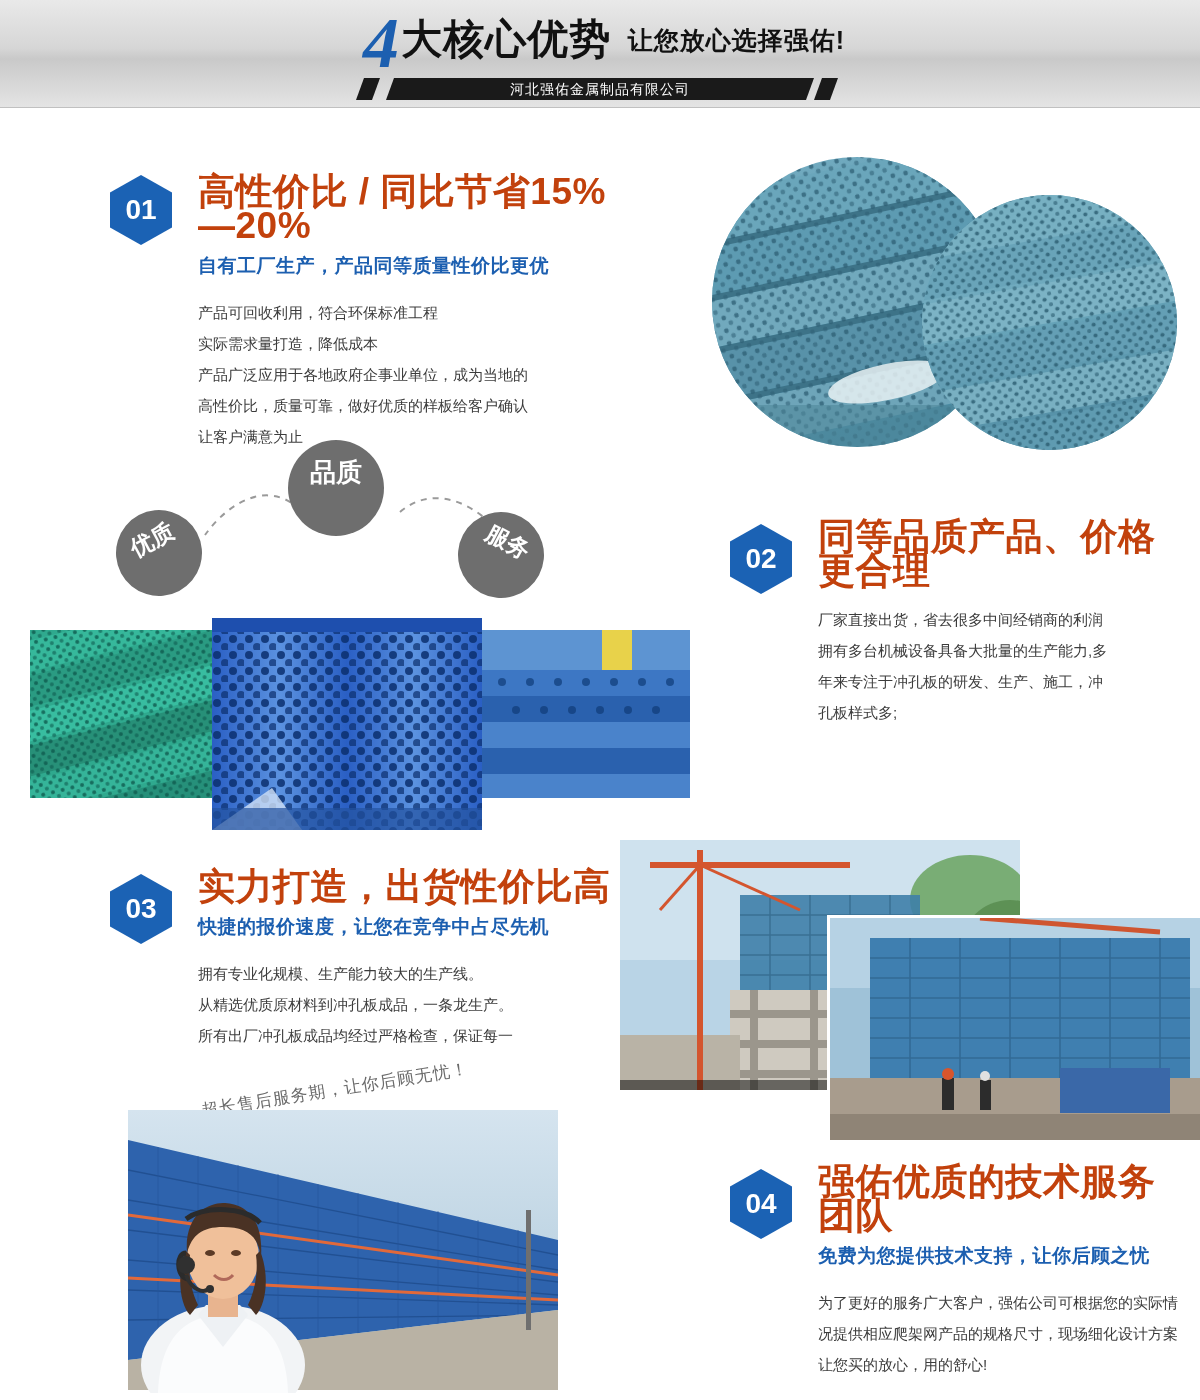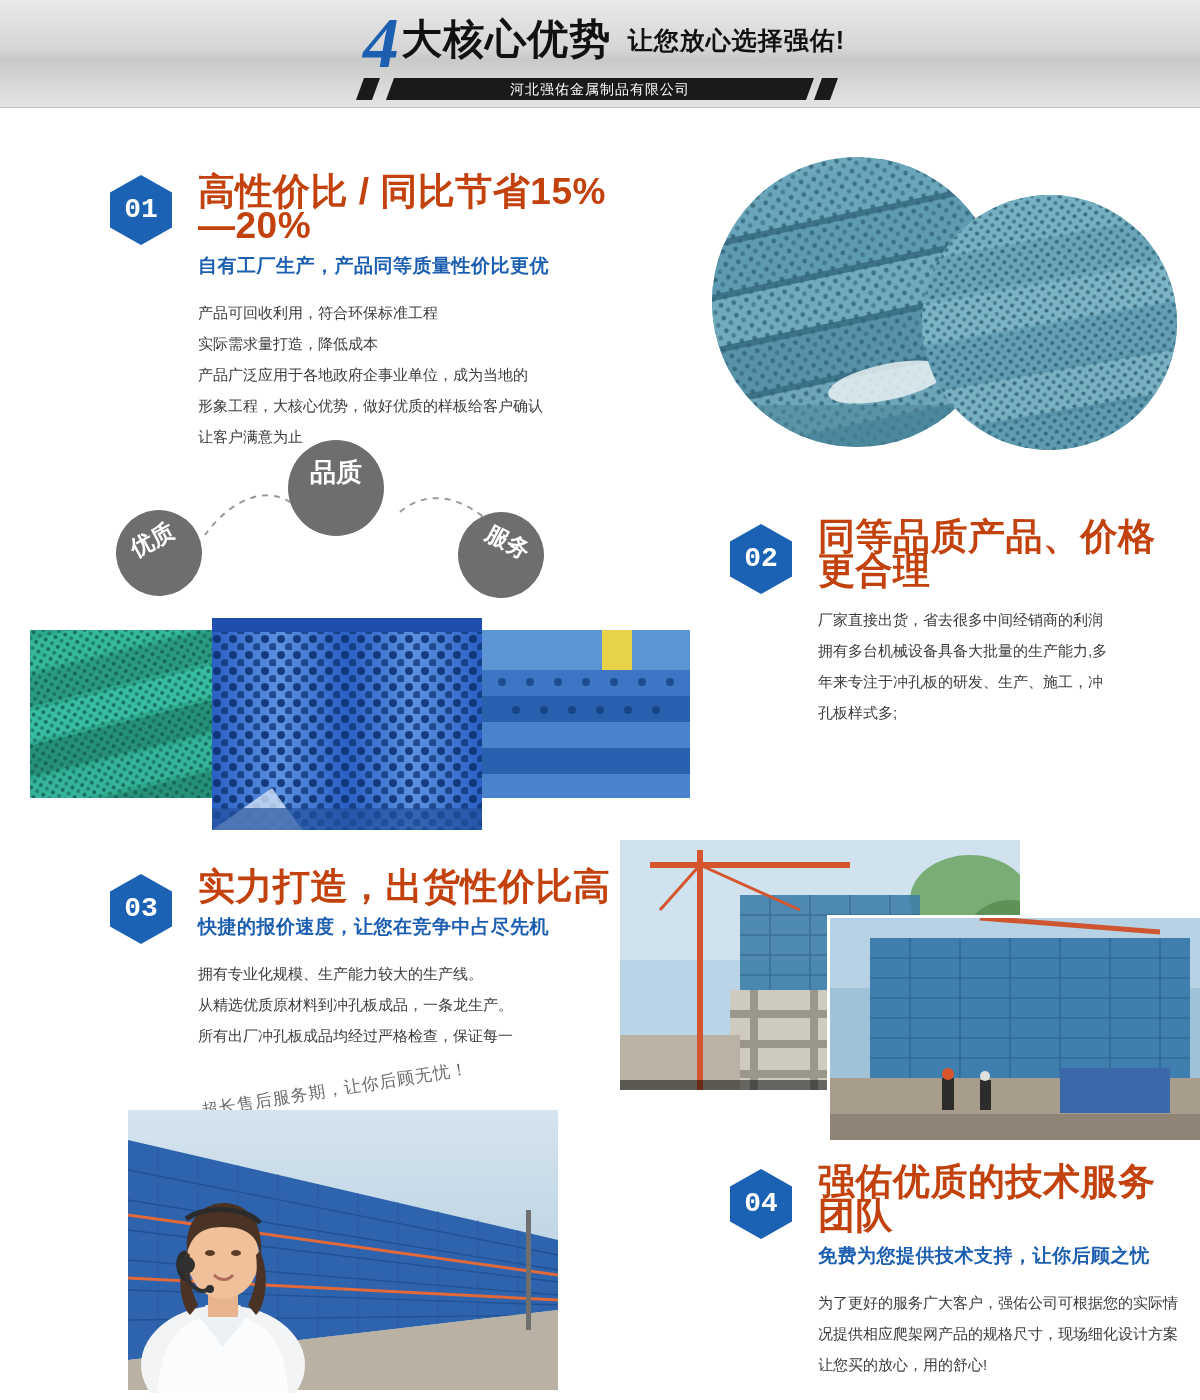--- a/index.html
+++ b/index.html
@@ -102,21 +102,21 @@
   .hex svg { display: block; }
   .hex .num {
     position: absolute;
     left: 0; top: 0;
     width: 62px; height: 70px;
     line-height: 70px;
     text-align: center;
     color: #fff;
     font-size: 28px;
     font-weight: bold;
-    font-family: Liberation Mono, monospace;
+    font-family: Liberation Sans, sans-serif;
   }
 
   .blk-title {
     font-size: 37px;
     font-weight: bold;
     color: #c2410c;
     line-height: 34px;
     letter-spacing: 0.5px;
   }
   .blk-sub {
@@ -273,21 +273,21 @@
         <div class="num">01</div>
       </div>
     </div>
     <div class="txt">
       <div class="blk-title">高性价比 / 同比节省15%—20%</div>
       <div class="blk-sub">自有工厂生产，产品同等质量性价比更优</div>
       <div class="blk-body">
         <div>产品可回收利用，符合环保标准工程</div>
         <div>实际需求量打造，降低成本</div>
         <div>产品广泛应用于各地政府企事业单位，成为当地的</div>
-        <div>形象工程，大核心优势，做好优质的样板给客户确认</div>
+        <div>高性价比，质量可靠，做好优质的样板给客户确认</div>
         <div>让客户满意为止</div>
       </div>
     </div>
   </div>
 
   <div class="circles">
     <div class="circ circ-a">
       <svg class="persheet" viewBox="0 0 290 290" preserveAspectRatio="none">
         <defs>
           <pattern id="dots1" width="13" height="13" patternUnits="userSpaceOnUse" patternTransform="rotate(-12)">

